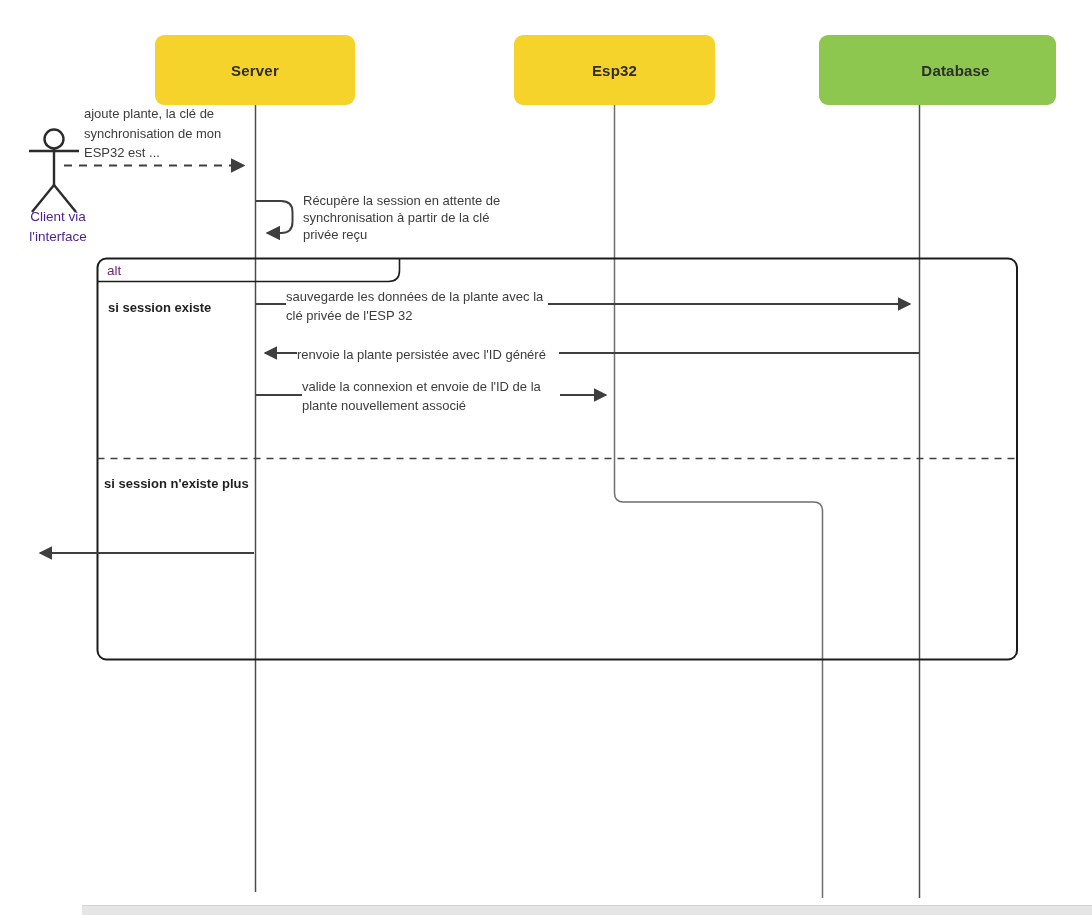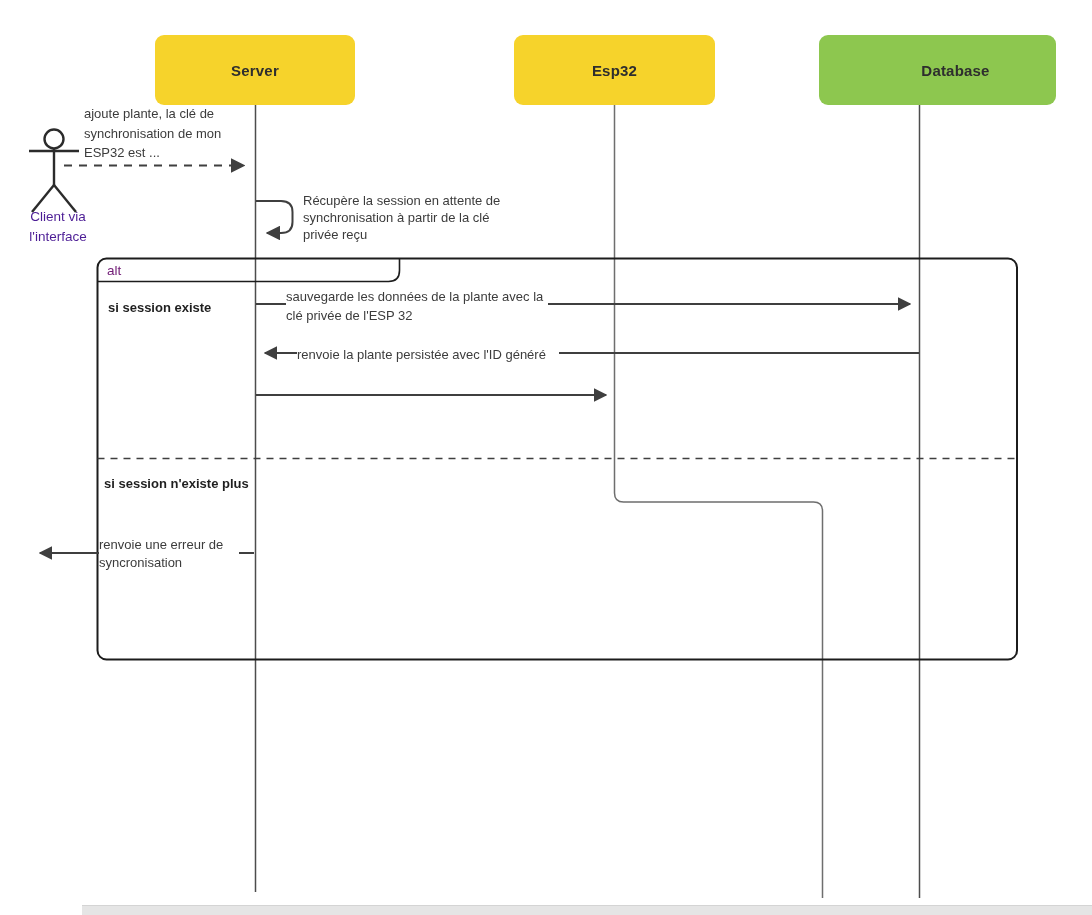--- a/index.html
+++ b/index.html
@@ -97,23 +97,23 @@
 
   <div class="label" style="left:303px;top:192px;width:240px;line-height:17px;">Récupère la session en attente de
 synchronisation à partir de la clé
 privée reçu</div>
 
   <div class="label onln" style="left:286px;top:287px;width:262px;">sauvegarde les données de la plante avec la
 clé privée de l'ESP 32</div>
 
   <div class="label onln" style="left:297px;top:345px;width:262px;">renvoie la plante persistée avec l'ID généré</div>
 
+  <div class="label onln" style="left:302px;top:377px;width:258px;">valide la connexion et envoie de l'ID de la
+plante nouvellement associé</div>
 
-  <div class="label onln" style="left:99px;top:536px;width:140px;line-height:18px;">renvoie une erreur de
-syncronisation</div>
 
   <div class="label alt-op" style="left:107px;top:261px;">alt</div>
 
   <div class="label guard" style="left:108px;top:298px;">si session existe</div>
 
   <div class="label guard" style="left:104px;top:474px;">si session n'existe plus</div>
 
   <div class="bottom-strip"></div>
 
 </div>

